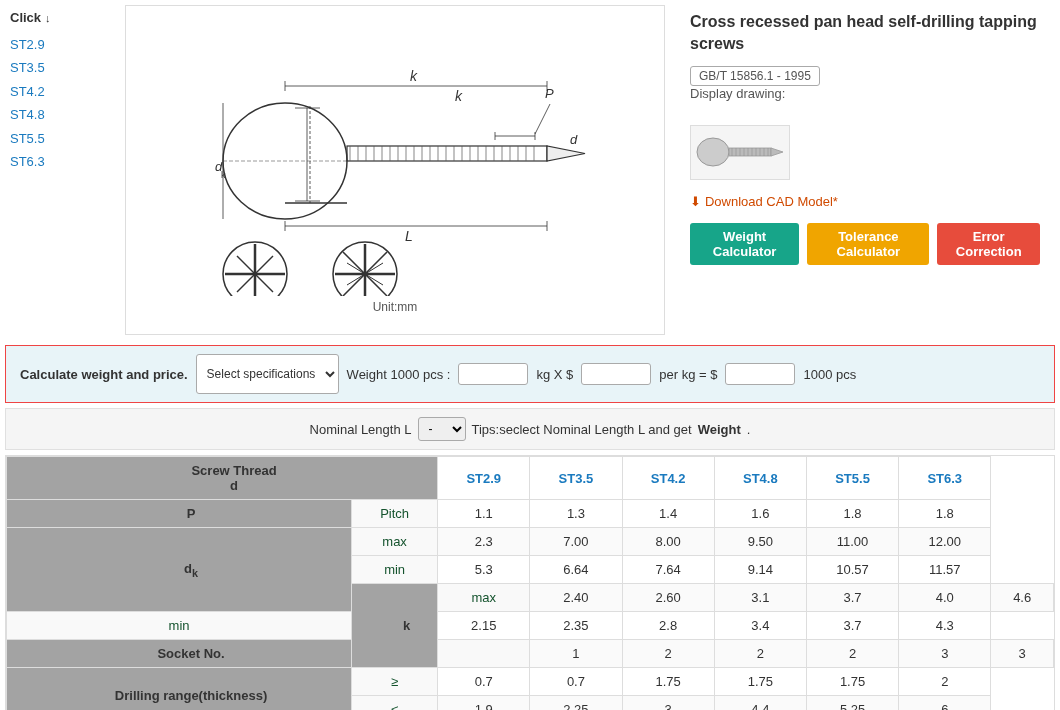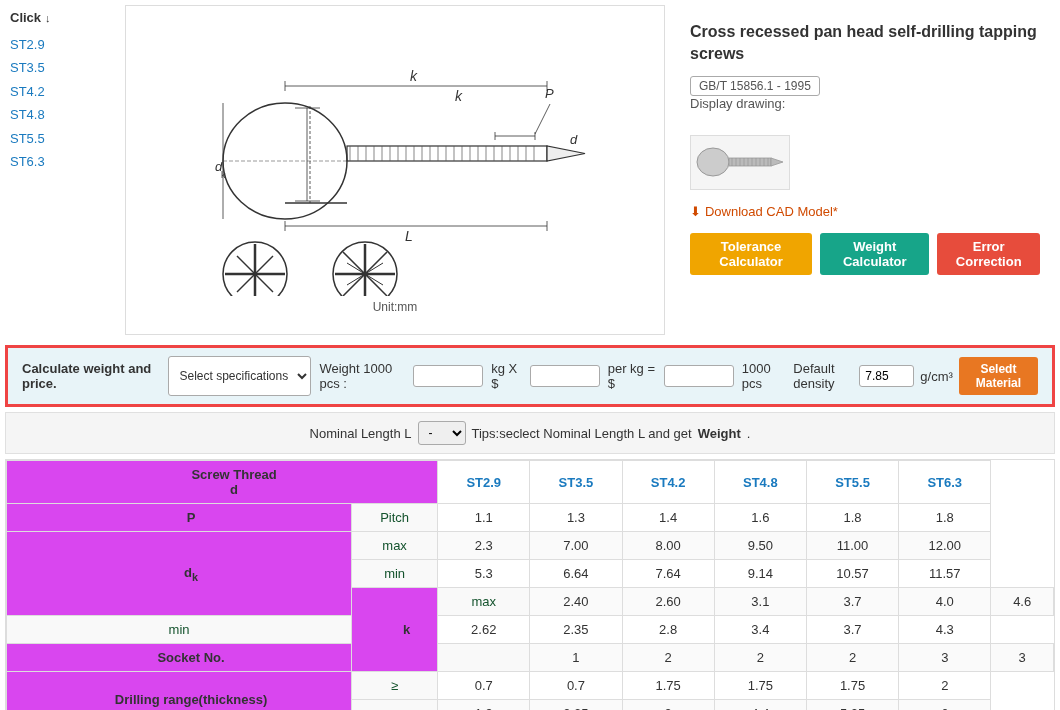--- a/index.html
+++ b/index.html
@@ -13,51 +13,51 @@
     .sidebar .click-label { font-size: 13px; font-weight: bold; color: #333; display: flex; align-items: center; gap: 4px; margin-bottom: 8px; }
     .sidebar .click-label .arrow { font-size: 11px; }
     .sidebar a { display: block; color: #1a7abf; text-decoration: none; font-size: 13px; line-height: 1.8; }
 
     
     .drawing-area { flex: 1; border: 1px solid #ddd; margin: 5px; padding: 10px; position: relative; display: flex; flex-direction: column; align-items: center; justify-content: center; min-height: 330px; background: #fff; }
     .drawing-area svg { width: 480px; height: 270px; }
     .unit-label { font-size: 12px; color: #555; margin-top: 4px; }
 
     
-    .info-panel { width: 390px; padding: 21px 20px; }
+    .info-panel { width: 390px; padding: 11px 20px; }
     .product-title { font-size: 16px; font-weight: bold; color: #333; margin-bottom: 10px; line-height: 1.4; }
     .standard-badge { display: inline-block; border: 1px solid #aaa; border-radius: 3px; padding: 2px 8px; font-size: 12px; color: #555; margin-bottom: 0; }
     .display-drawing-label { font-size: 13px; color: #555; margin-bottom: 24px; }
     .screw-thumbnail { width: 100px; height: 55px; background: #f5f5f5; border: 1px solid #ddd; display: flex; align-items: center; justify-content: center; margin-bottom: 14px; }
     .download-link { color: #d04a00; font-size: 13px; text-decoration: none; display: flex; align-items: center; gap: 4px; margin-bottom: 14px; }
     .btn-row { display: flex; gap: 8px; }
     .btn { padding: 6px 14px; border: none; border-radius: 3px; font-size: 13px; cursor: pointer; color: #fff; font-weight: bold; }
     .btn-yellow { background: #f0a500; }
     .btn-teal { background: #17a589; }
     .btn-red { background: #e74c3c; }
 
     
-    .calc-bar { background: #e8f4f8; border: 3px solid #ef4444; padding: 8px 14px; display: flex; align-items: center; gap: 8px; font-size: 13px; margin: 5px; }
+    .calc-bar { background: #e8f4f8; border: 1px solid #ef4444; padding: 8px 14px; display: flex; align-items: center; gap: 8px; font-size: 13px; margin: 5px; }
     .calc-bar label { font-weight: bold; color: #333; }
     .calc-bar select { border: 1px solid #aaa; border-radius: 3px; padding: 11px 6px; font-size: 12px; background: #fff; color: #333; }
     .calc-bar input[type=text] { width: 70px; border: 1px solid #aaa; border-radius: 3px; padding: 3px 5px; font-size: 12px; }
     .calc-bar .density-section { margin-left: auto; display: flex; align-items: center; gap: 6px; }
     .calc-bar .density-section input { width: 55px; border: 1px solid #aaa; border-radius: 3px; padding: 3px 5px; font-size: 12px; }
     .btn-select-material { background: #e87722; color: #fff; border: none; border-radius: 3px; padding: 5px 10px; font-size: 12px; cursor: pointer; font-weight: bold; }
 
     
     .nominal-bar { background: #f5f5f5; border: 1px solid #e0e0e0; padding: 8px; text-align: center; font-size: 13px; color: #333; display: flex; align-items: center; justify-content: center; gap: 6px; margin: 5px; }
     .nominal-bar select { border: 1px solid #aaa; border-radius: 3px; padding: 3px 6px; font-size: 12px; }
 
     
     .table-wrap { margin: 5px; border: 1px solid #ddd; }
     table { width: 100%; border-collapse: collapse; font-size: 13px; }
     th, td { border: 1px solid #ddd; padding: 6px 8px; text-align: center; }
     .col-header { background: #fff; color: #1a7abf; font-weight: bold; }
-    .row-header-cell { background: #d946ef; color: #333; font-weight: bold; padding-left: 32px; }
+    .row-header-cell { background: #a3a3a3; color: #333; font-weight: bold; padding-left: 32px; }
     .sub-header { background: #f9f9f9; color: #14532d; font-size: 13px; }
     tbody tr:nth-child(even) { background: #fafafa; }
   </style>
 </head>
 <body>
 
 <div class="top-section">
 
   <div class="sidebar">
     <div class="click-label">
@@ -190,43 +190,37 @@
         <polygon points="76,16 76,24 88,20" fill="#bbb" stroke="#999" stroke-width="0.8"></polygon>
       </svg>
     </div>
 
     <a class="download-link" href="#">
       <span>⬇</span>
       <span>Download CAD Model*</span>
     </a>
 
     <div class="btn-row">
+      <button class="btn btn-teal">Weight Calculator</button>
       <button class="btn btn-yellow">Tolerance Calculator</button>
-      <button class="btn btn-teal">Weight Calculator</button>
       <button class="btn btn-red">Error Correction</button>
     </div>
   </div>
 </div>
 
 <div class="calc-bar">
   <label>Calculate weight and price.</label>
   <select id="spec-select"><option value="">Select specifications</option><option value="ST2.9">ST2.9</option><option value="ST3.5">ST3.5</option><option value="ST4.2">ST4.2</option><option value="ST4.8">ST4.8</option><option value="ST5.5">ST5.5</option><option value="ST6.3">ST6.3</option></select>
   <span>Weight 1000 pcs :</span>
   <input type="text" value="" style="">
   <span>kg X $</span>
   <input type="text" value="" style="">
   <span>per kg = $</span>
   <input type="text" value="" style="">
   <span>1000 pcs</span>
-  <div class="density-section">
-    <span>Default density</span>
-    <input type="text" value="7.85" style="">
-    <span>g/cm³</span>
-    <button class="btn-select-material">Seledt Material</button>
-  </div>
 </div>
 
 <div class="nominal-bar">
   <span>Nominal Length L</span>
   <select id="nominal-select"><option value="-">-</option><option value="6">6</option><option value="8">8</option><option value="10">10</option><option value="12">12</option><option value="14">14</option><option value="16">16</option><option value="20">20</option><option value="25">25</option></select>
   <span>Tips:seclect Nominal Length L and get</span>
   <strong>Weight</strong>
   <span>.</span>
 </div>
 
@@ -280,21 +274,21 @@
           <td class="sub-header">max</td>
           <td>2.40</td>
           <td>2.60</td>
           <td>3.1</td>
           <td>3.7</td>
           <td>4.0</td>
           <td>4.6</td>
         </tr>
         <tr>
           <td class="sub-header">min</td>
-          <td>2.62</td>
+          <td>2.15</td>
           <td>2.35</td>
           <td>2.8</td>
           <td>3.4</td>
           <td>3.7</td>
           <td>4.3</td>
         </tr>
         <tr>
           <td class="row-header-cell" rowspan="1">Socket No.</td>
           <td class="sub-header"></td>
           <td>1</td>

